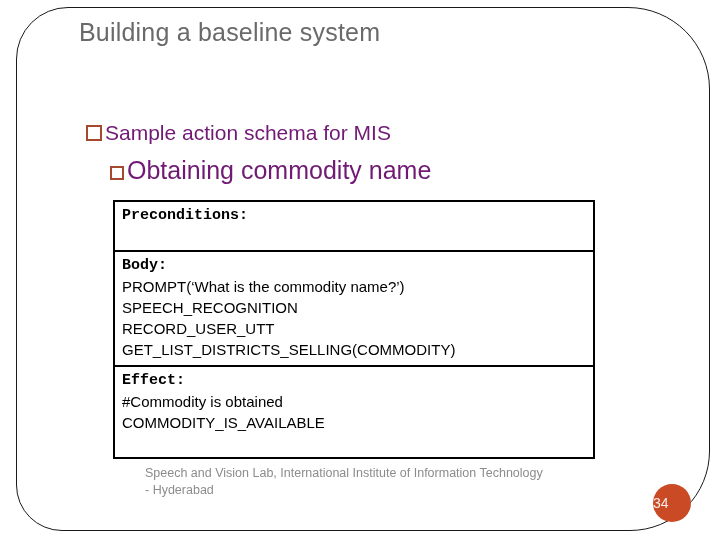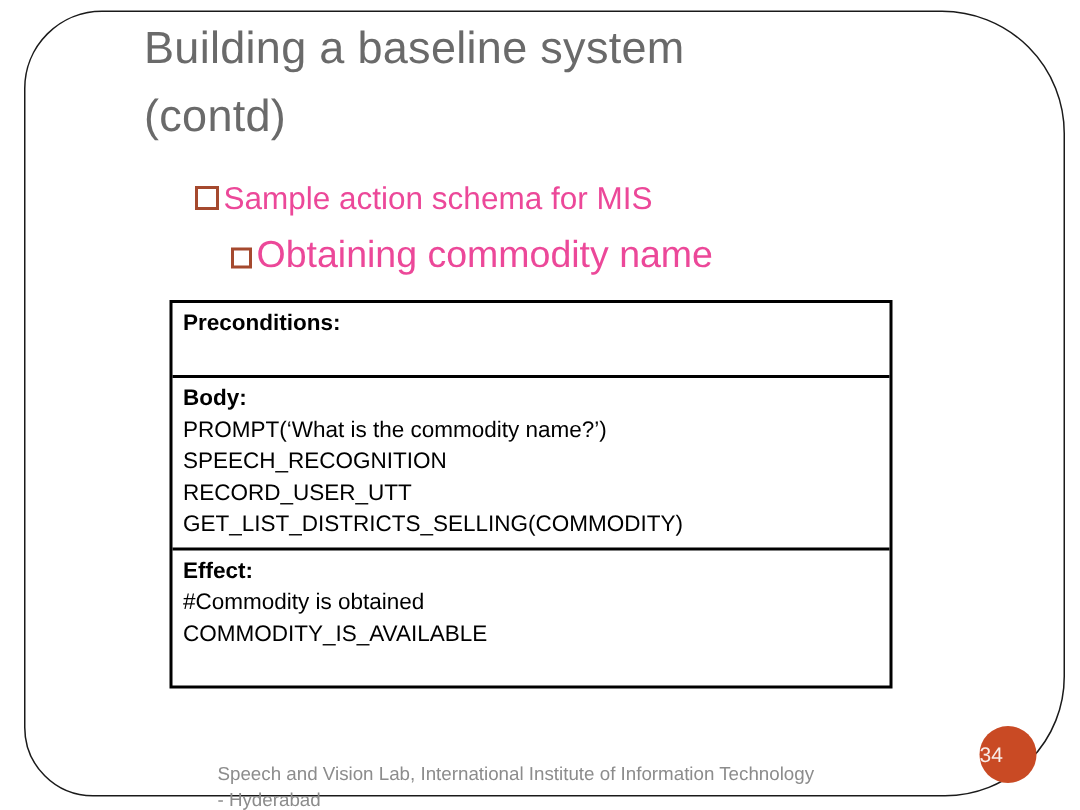--- a/index.html
+++ b/index.html
@@ -21,32 +21,32 @@
     top: 7px;
     width: 694px;
     height: 524px;
     box-sizing: border-box;
     border: 1.5px solid #1a1a1a;
     border-radius: 52px 82px 80px 46px;
     background: transparent;
   }
   .title {
     position: absolute;
-    left: 96px;
+    left: 79px;
     top: 10px;
     margin: 0;
-    font-size: 30px;
+    font-size: 25px;
     font-weight: 400;
     line-height: 45px;
     color: var(--title-gray, #6a6a6a);
     letter-spacing: 0.2px;
   }
   .title .line { display: block; }
 
-  .bullet-row { position: absolute; color: #ec4899; white-space: nowrap; margin-left: 44px; }
+  .bullet-row { position: absolute; color: #701a75; white-space: nowrap; }
   .bullet-row.level1 { left: 86px; top: 121px; font-size: 21px; }
   .bullet-row.level2 { left: 110px; top: 156px; font-size: 25px; }
 
   .bullet-square {
     display: inline-block;
     box-sizing: border-box;
     border: 2px solid var(--bullet-accent, #a5492e);
     background: transparent;
     vertical-align: baseline;
   }
@@ -67,27 +67,27 @@
     padding: 3px 8px 0 7px;
     font-size: 15px;
     line-height: 21px;
     color: #000000;
     overflow: hidden;
   }
   .schema-row + .schema-row { border-top: 2px solid var(--table-border, #000000); }
   .schema-row.preconditions { height: 48px; }
   .schema-row.body { height: 115px; }
   .schema-row.effect { height: 92px; }
-  .schema-row .row-label { font-weight: 700; }
+  .schema-row .row-label { font-weight: 700; font-family: Liberation Mono, monospace; }
   .schema-row .row-line { white-space: nowrap; }
 
   .footer {
     position: absolute;
     left: 145px;
-    top: 508px;
+    top: 465px;
     width: 480px;
     font-size: 12.5px;
     line-height: 16.5px;
     color: var(--footer-gray, #8c8c8c);
   }
   .footer .line { display: block; }
 
   .page-badge {
     position: absolute;
     left: 653px;
@@ -104,21 +104,20 @@
 </style>
 </head>
 <body>
 
 <div class="stage">
 
   <div class="slide-border"></div>
 
   <h1 class="title">
     <span class="line">Building a baseline system</span>
-    <span class="line">(contd)</span>
   </h1>
 
   <div class="bullet-row level1">
     <span class="bullet-square"></span><span>Sample action schema for MIS</span>
   </div>
 
   <div class="bullet-row level2">
     <span class="bullet-square"></span><span>Obtaining commodity name</span>
   </div>
 

